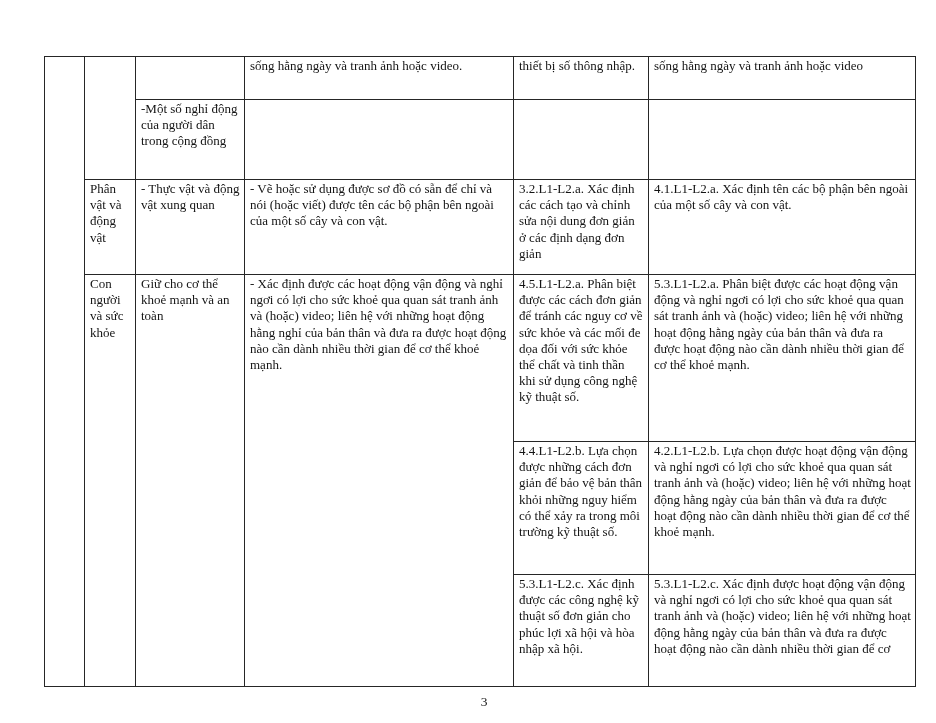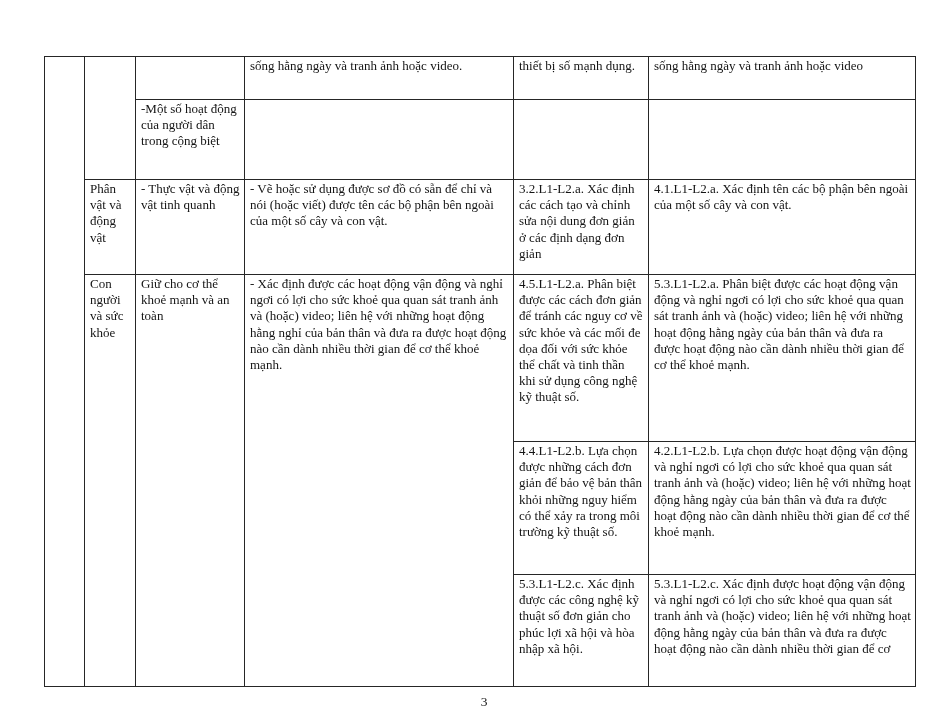--- a/index.html
+++ b/index.html
@@ -53,32 +53,32 @@
       <col style="width:269px">
       <col style="width:135px">
       <col style="width:267px">
     </colgroup>
     <tbody>
       <tr style="height:43px;">
         <td rowspan="6"></td>
         <td rowspan="2"></td>
         <td></td>
         <td>sống hằng ngày và tranh ảnh hoặc video.</td>
-        <td>thiết bị số mạnh dụng.</td>
+        <td>thiết bị số thông nhập.</td>
         <td>sống hằng ngày và tranh ảnh hoặc video</td>
       </tr>
       <tr style="height:80px;">
-        <td>-Một số hoạt động của người dân trong cộng biệt</td>
+        <td>-Một số nghỉ động của người dân trong cộng đồng</td>
         <td></td>
         <td></td>
         <td></td>
       </tr>
       <tr style="height:95px;">
         <td>Phân vật và động vật</td>
-        <td>- Thực vật và động vật tinh quanh</td>
+        <td>- Thực vật và động vật xung quan</td>
         <td>- Vẽ hoặc sử dụng được sơ đồ có sẵn để chỉ và nói (hoặc viết) được tên các bộ phận bên ngoài của một số cây và con vật.</td>
         <td>3.2.L1-L2.a. Xác định các cách tạo và chỉnh sửa nội dung đơn giản ở các định dạng đơn giản</td>
         <td>4.1.L1-L2.a. Xác định tên các bộ phận bên ngoài của một số cây và con vật.</td>
       </tr>
       <tr style="height:167px;">
         <td rowspan="3">Con người và sức khỏe</td>
         <td rowspan="3">Giữ cho cơ thể khoẻ mạnh và an toàn</td>
         <td rowspan="3">- Xác định được các hoạt động vận động và nghỉ ngơi có lợi cho sức khoẻ qua quan sát tranh ảnh và (hoặc) video; liên hệ với những hoạt động hằng nghỉ của bản thân và đưa ra được hoạt động nào cần dành nhiều thời gian để cơ thể khoẻ mạnh.</td>
         <td>4.5.L1-L2.a. Phân biệt được các cách đơn giản để tránh các nguy cơ về sức khỏe và các mối đe dọa đối với sức khỏe thể chất và tinh thần khi sử dụng công nghệ kỹ thuật số.</td>
         <td>5.3.L1-L2.a. Phân biệt được các hoạt động vận động và nghỉ ngơi có lợi cho sức khoẻ qua quan sát tranh ảnh và (hoặc) video; liên hệ với những hoạt động hằng ngày của bản thân và đưa ra được hoạt động nào cần dành nhiều thời gian để cơ thể khoẻ mạnh.</td>

